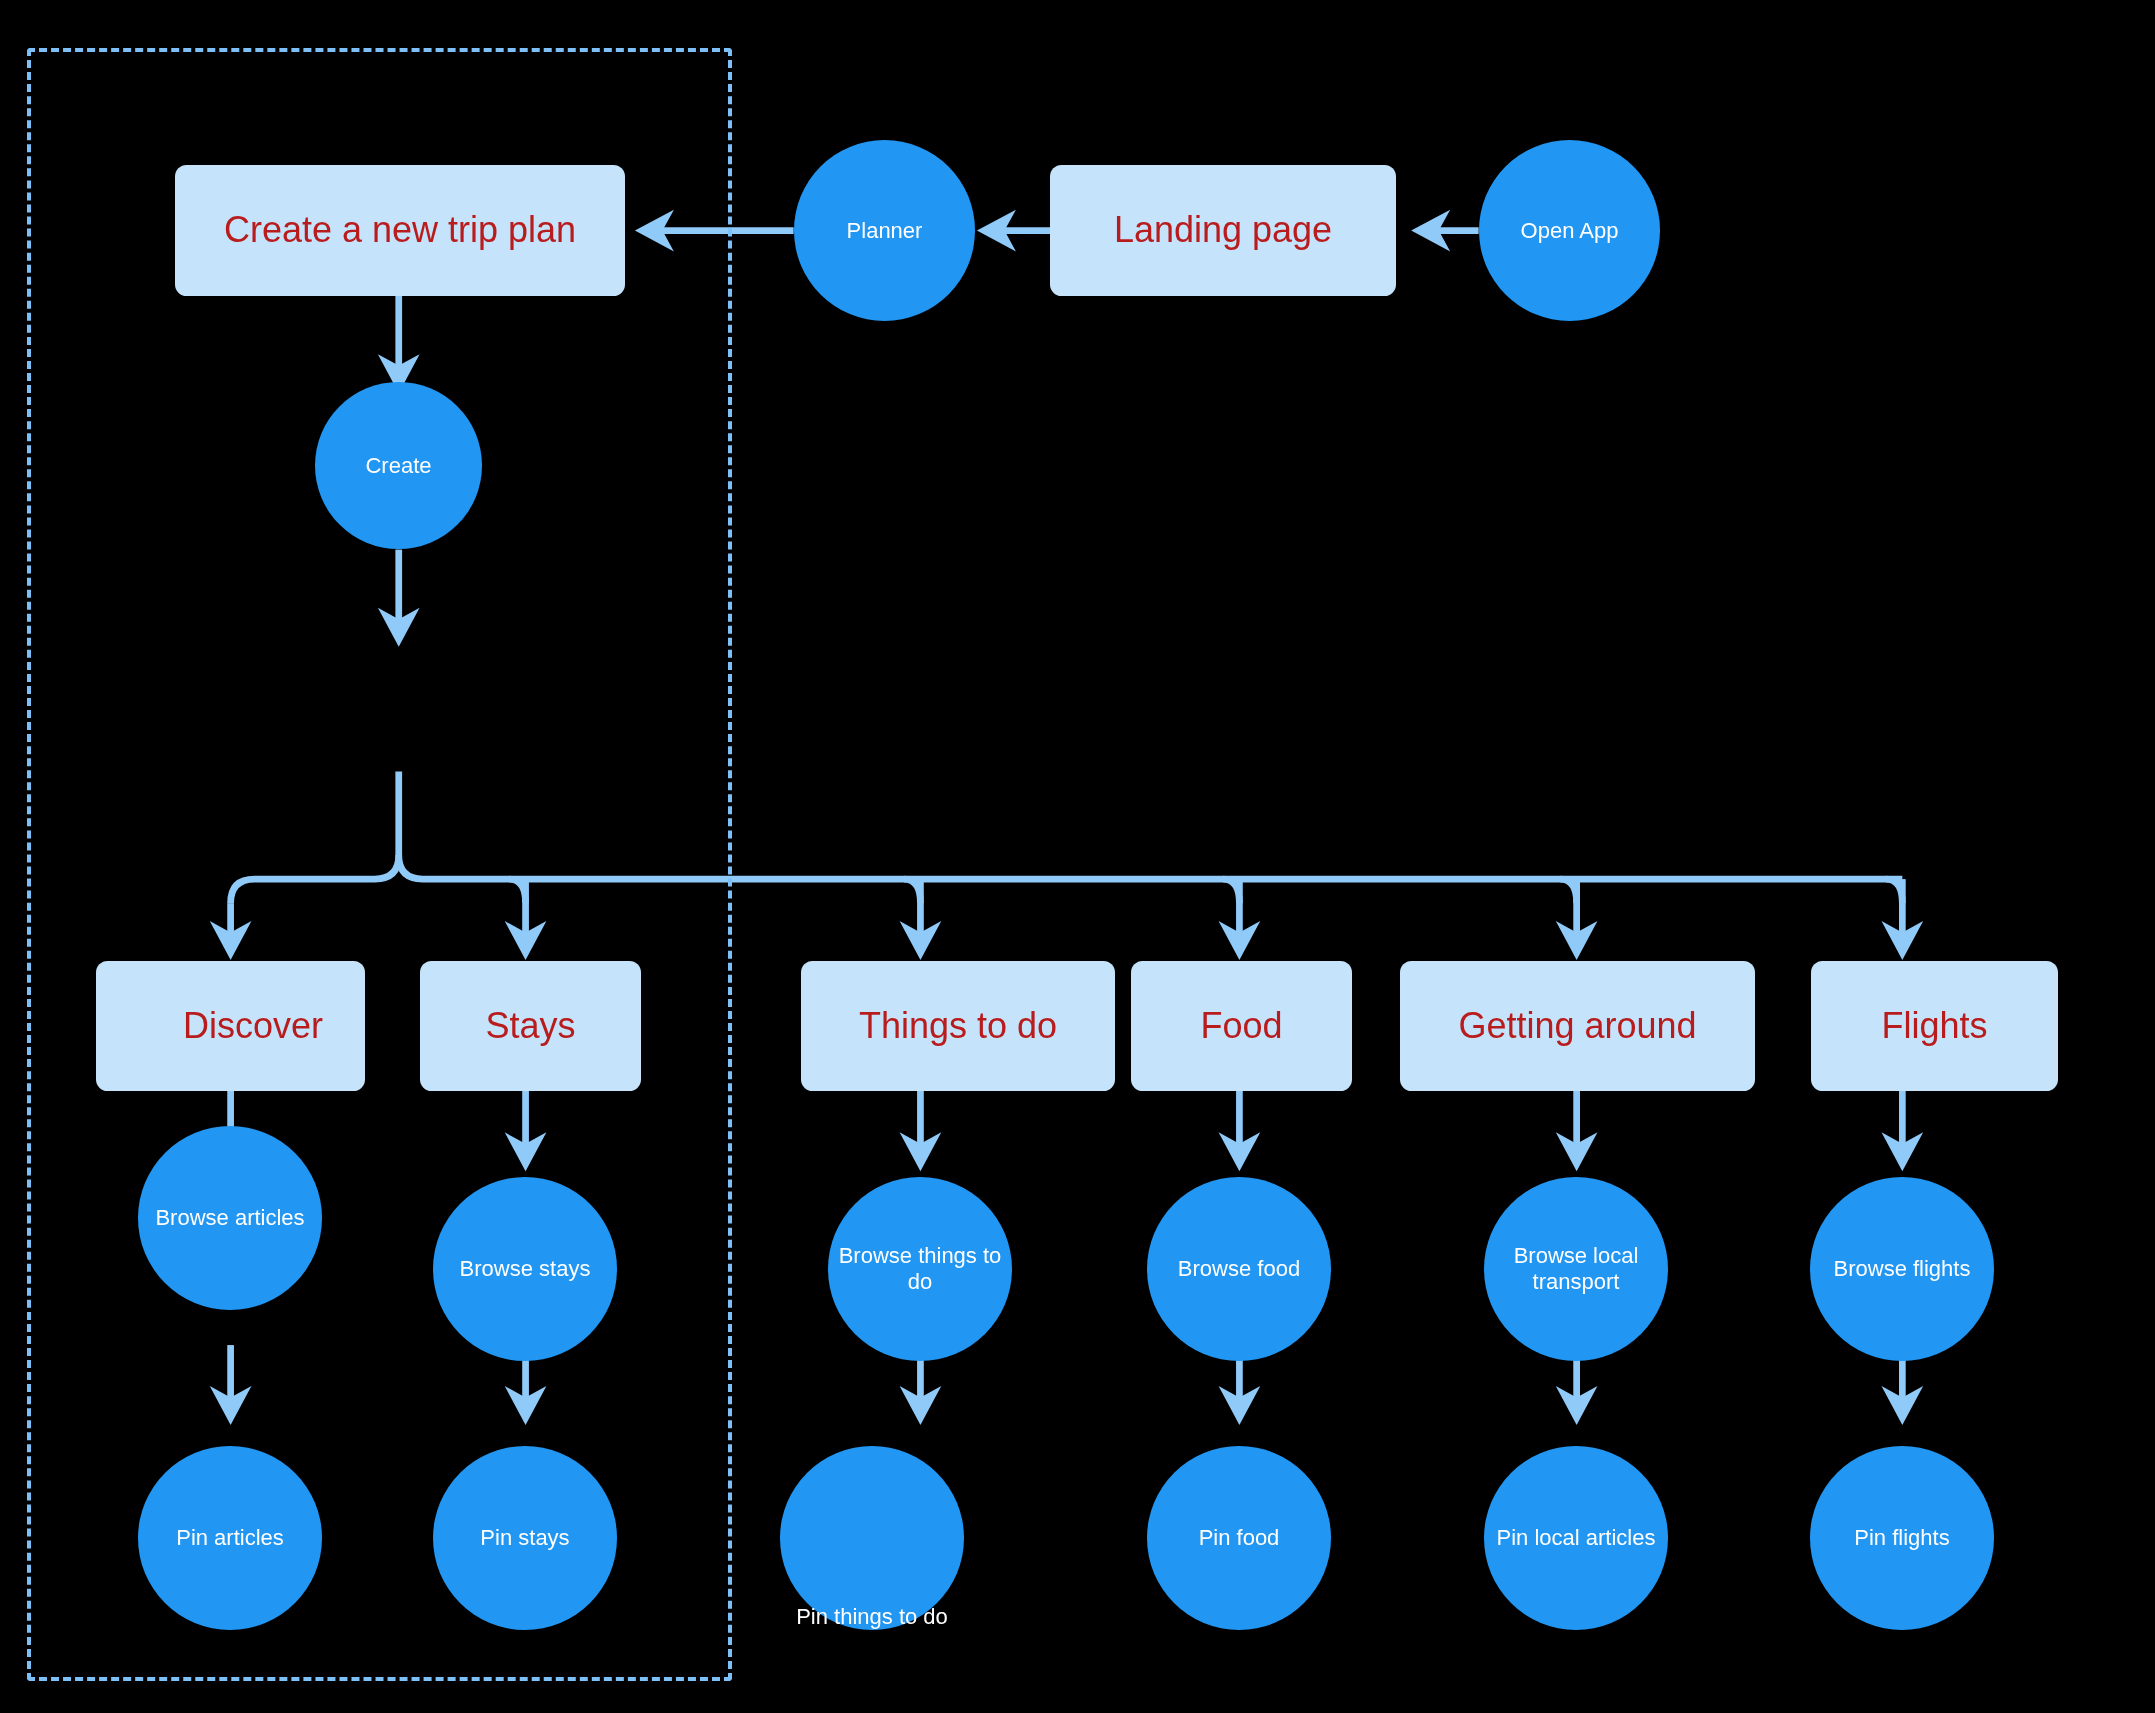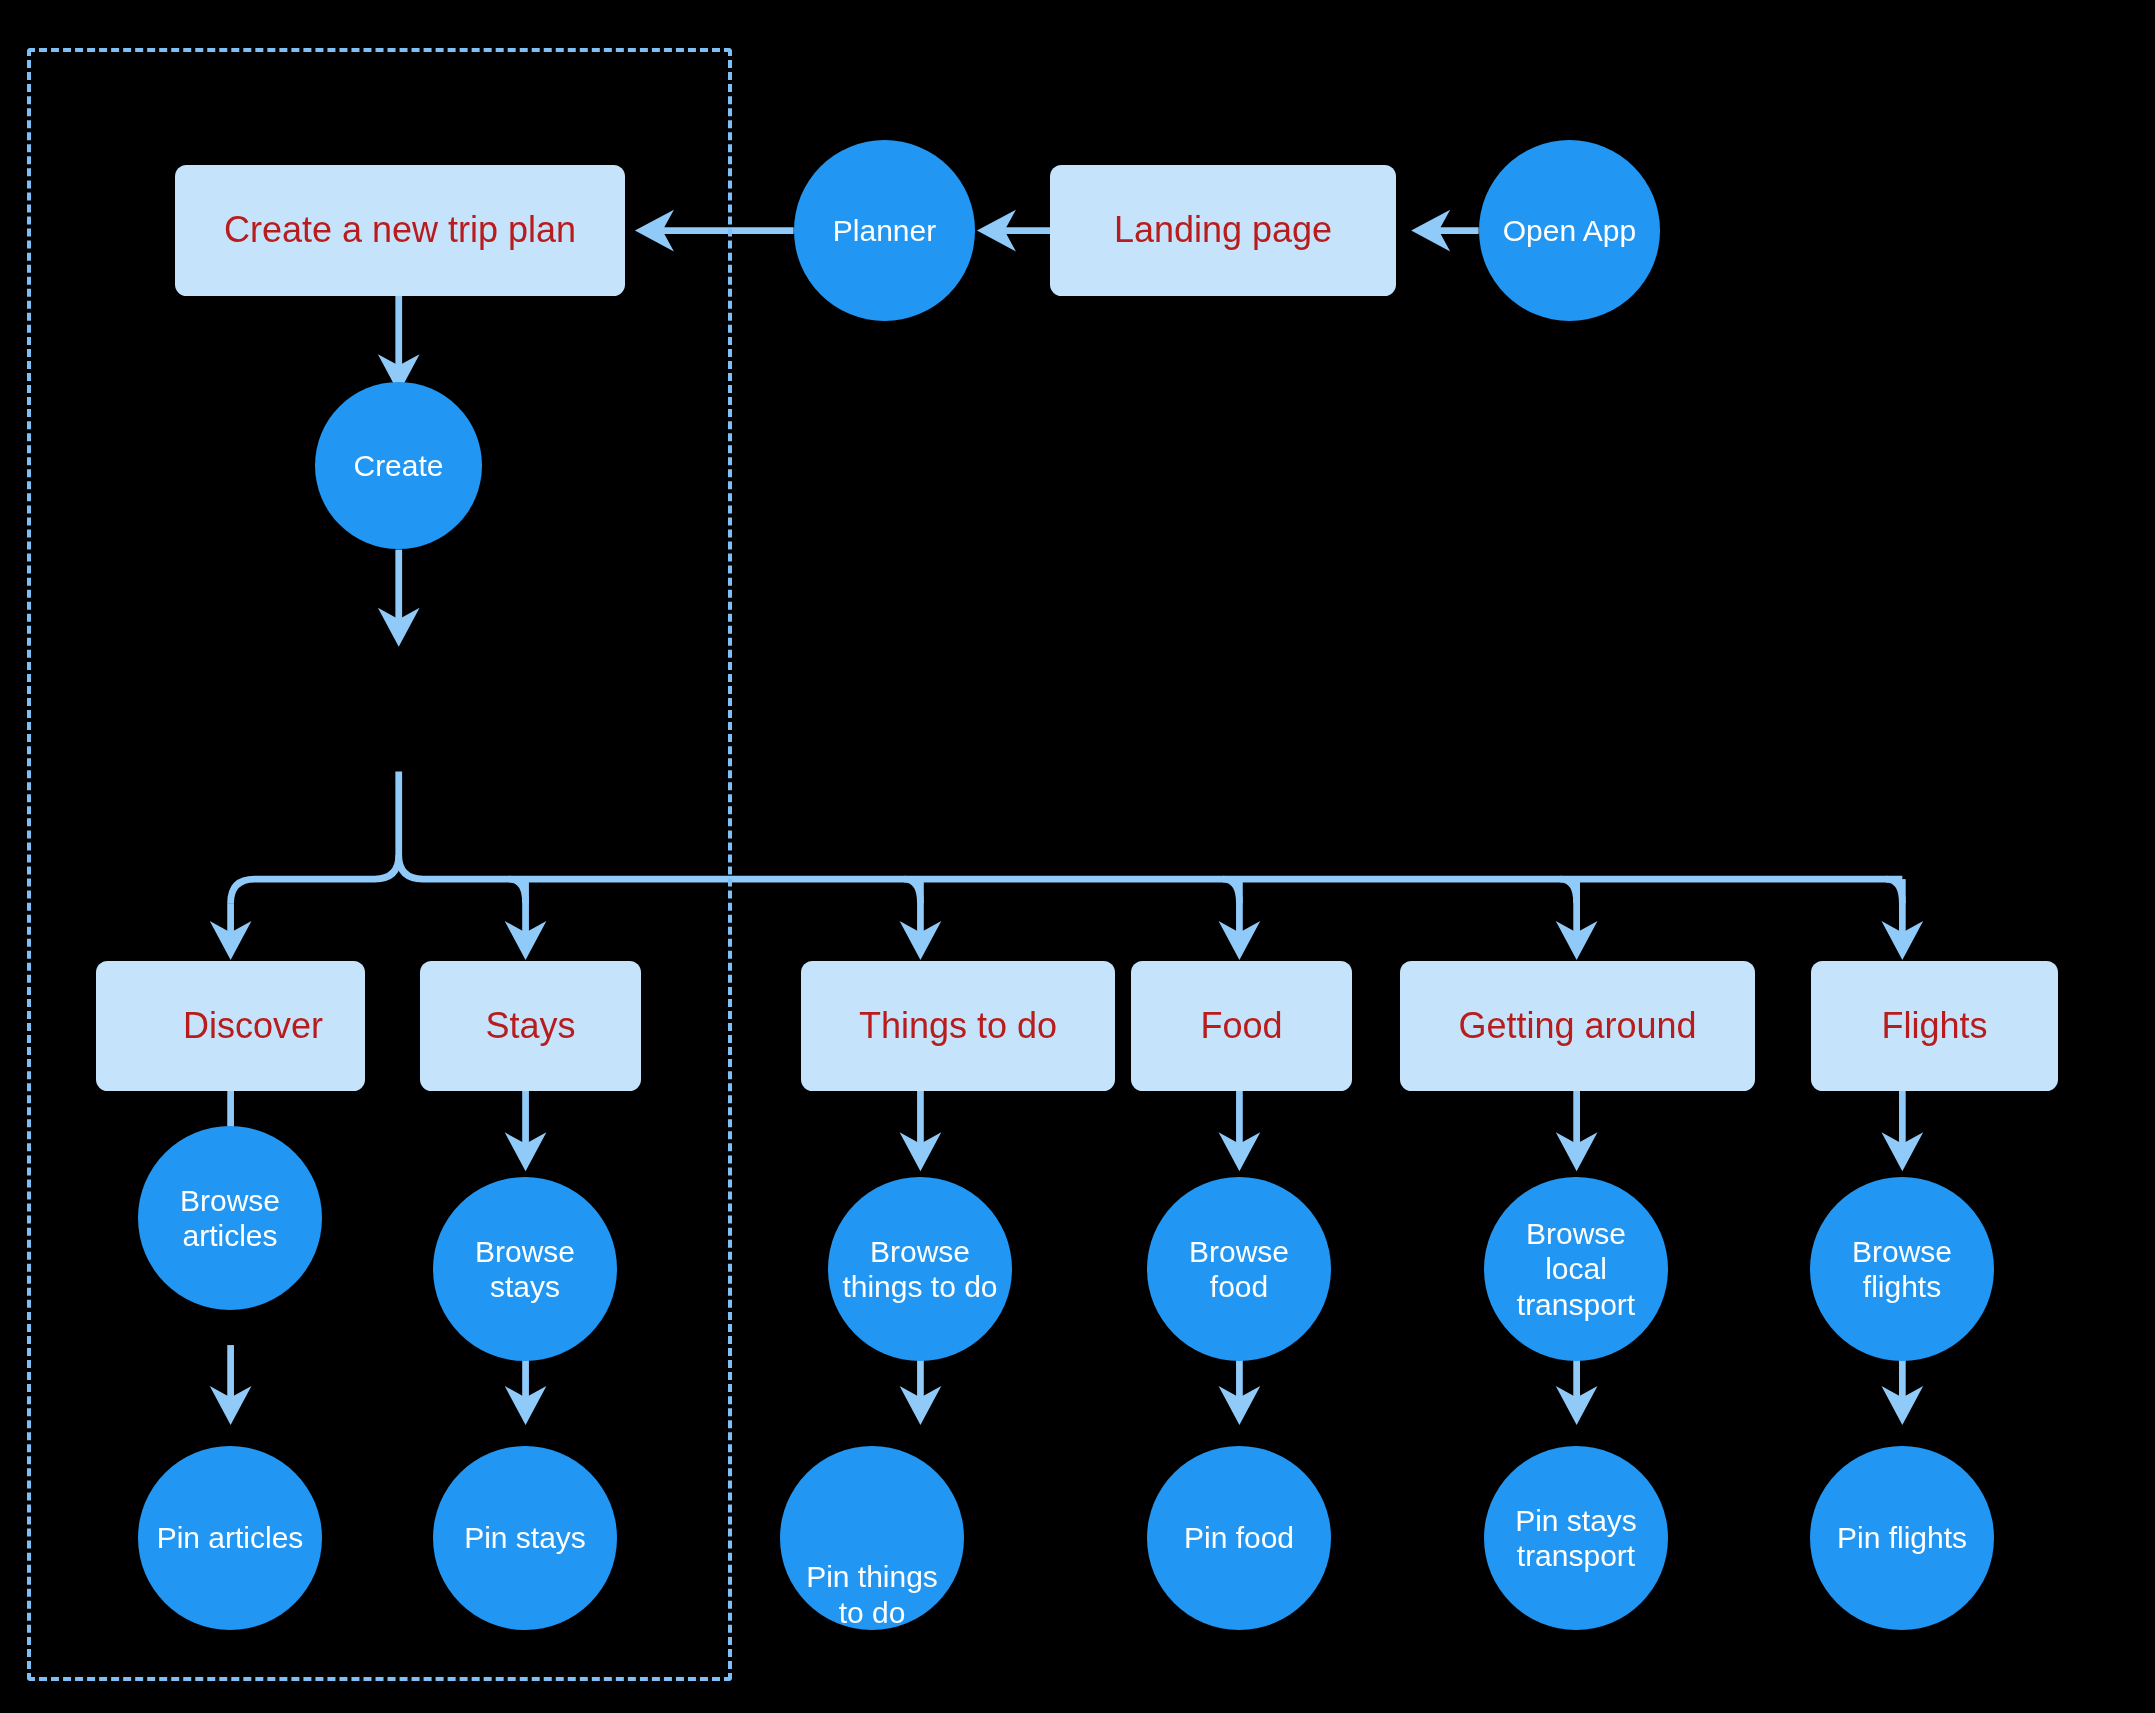--- a/index.html
+++ b/index.html
@@ -33,21 +33,21 @@
   .node.box {
     background: #c5e4fb;
     border-radius: 11.5px;
     color: #b91c1c;
     font-size: 36px;
   }
   .node.circle {
     background: #2196f3;
     border-radius: 50%;
     color: #ffffff;
-    font-size: 30px;
+    font-size: 22px;
   }
   .node .label { display: block; padding: 0 9.6px; }
   
   #wires {
     position: absolute;
     left: 0; top: 0;
     width: 2156px; height: 1714px;
     pointer-events: none;
   }
 </style>
@@ -180,20 +180,20 @@
   <div class="node circle" style="left:433px; top:1446px; width:184px; height:184px;">
     <span class="label">Pin stays</span>
   </div>
   <div class="node circle" style="left:780px; top:1446px; width:184px; height:184px;align-items:flex-end;">
     <span class="label">Pin things to do</span>
   </div>
   <div class="node circle" style="left:1147px; top:1446px; width:184px; height:184px;">
     <span class="label">Pin food</span>
   </div>
   <div class="node circle" style="left:1484px; top:1446px; width:184px; height:184px;">
-    <span class="label">Pin stays transport</span>
+    <span class="label">Pin local articles</span>
   </div>
   <div class="node circle" style="left:1810px; top:1446px; width:184px; height:184px;">
     <span class="label">Pin flights</span>
   </div>
 
 </div>
 
 
 </body></html>

